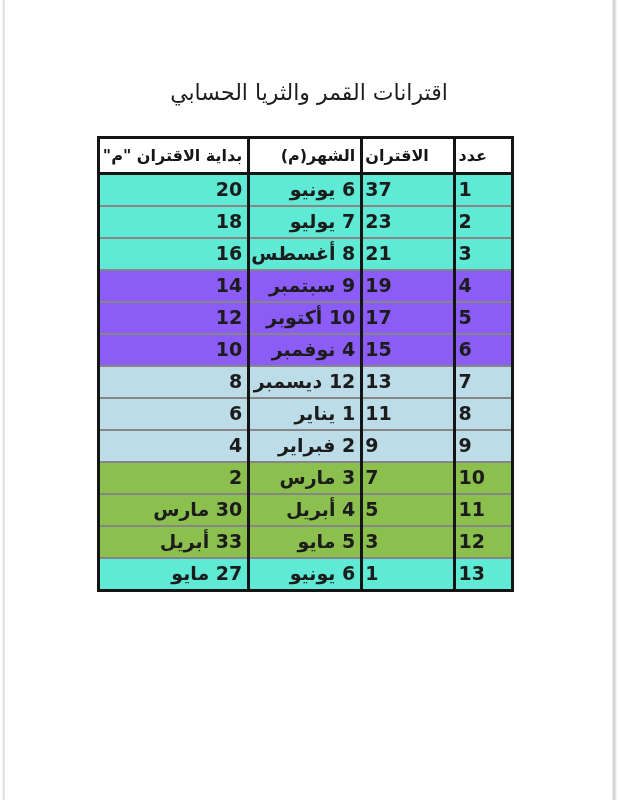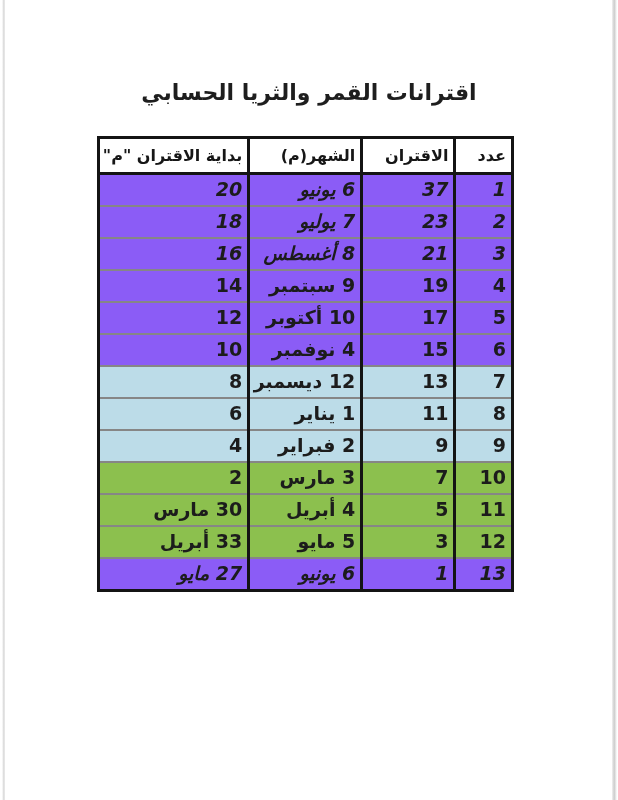--- a/index.html
+++ b/index.html
@@ -18,21 +18,21 @@
     background:linear-gradient(to right,#ffffff,#d7d7d7 60%,#efefef);
   }
   .edge-right{
     position:absolute;right:1px;top:0;bottom:0;width:5px;
     background:linear-gradient(to left,#ffffff,#cccccc 55%,#f1f1f1);
   }
   .doc-title{
     position:absolute;top:80px;left:0;right:0;
     text-align:center;
     font-size:22px;
-    font-weight:700;
+    font-weight:400;
     color:#1e1e1e;
     direction:rtl;
     letter-spacing:0.5px;
   }
   table.conj{
     position:absolute;
     top:136px;left:97px;
     width:417px;
     direction:rtl;
     border-collapse:collapse;
@@ -61,22 +61,22 @@
     font-size:19px;
     font-weight:bold;
     color:#1c1c1c;
     padding:0 5px 2px 2px;
     white-space:nowrap;
     overflow:hidden;
     border-top:2px solid rgba(35,35,35,0.55);
     border-bottom:2px solid rgba(35,35,35,0.55);
   }
   th.al-right, td.al-right{text-align:right;}
-  th.al-center, td.al-center{text-align:right;}
-  tr.g-yellow td{background:#8b5cf6;font-style:italic;}
+  th.al-center, td.al-center{text-align:left;}
+  tr.g-yellow td{background:#5eead4;}
   tr.g-peach td{background:#8b5cf6;}
   tr.g-blue  td{background:#bcdce8;}
   tr.g-green td{background:#8cc04e;}
 </style>
 </head>
 <body>
 
 <div class="page">
   <div class="edge-left"></div>
   <div class="edge-right"></div>

